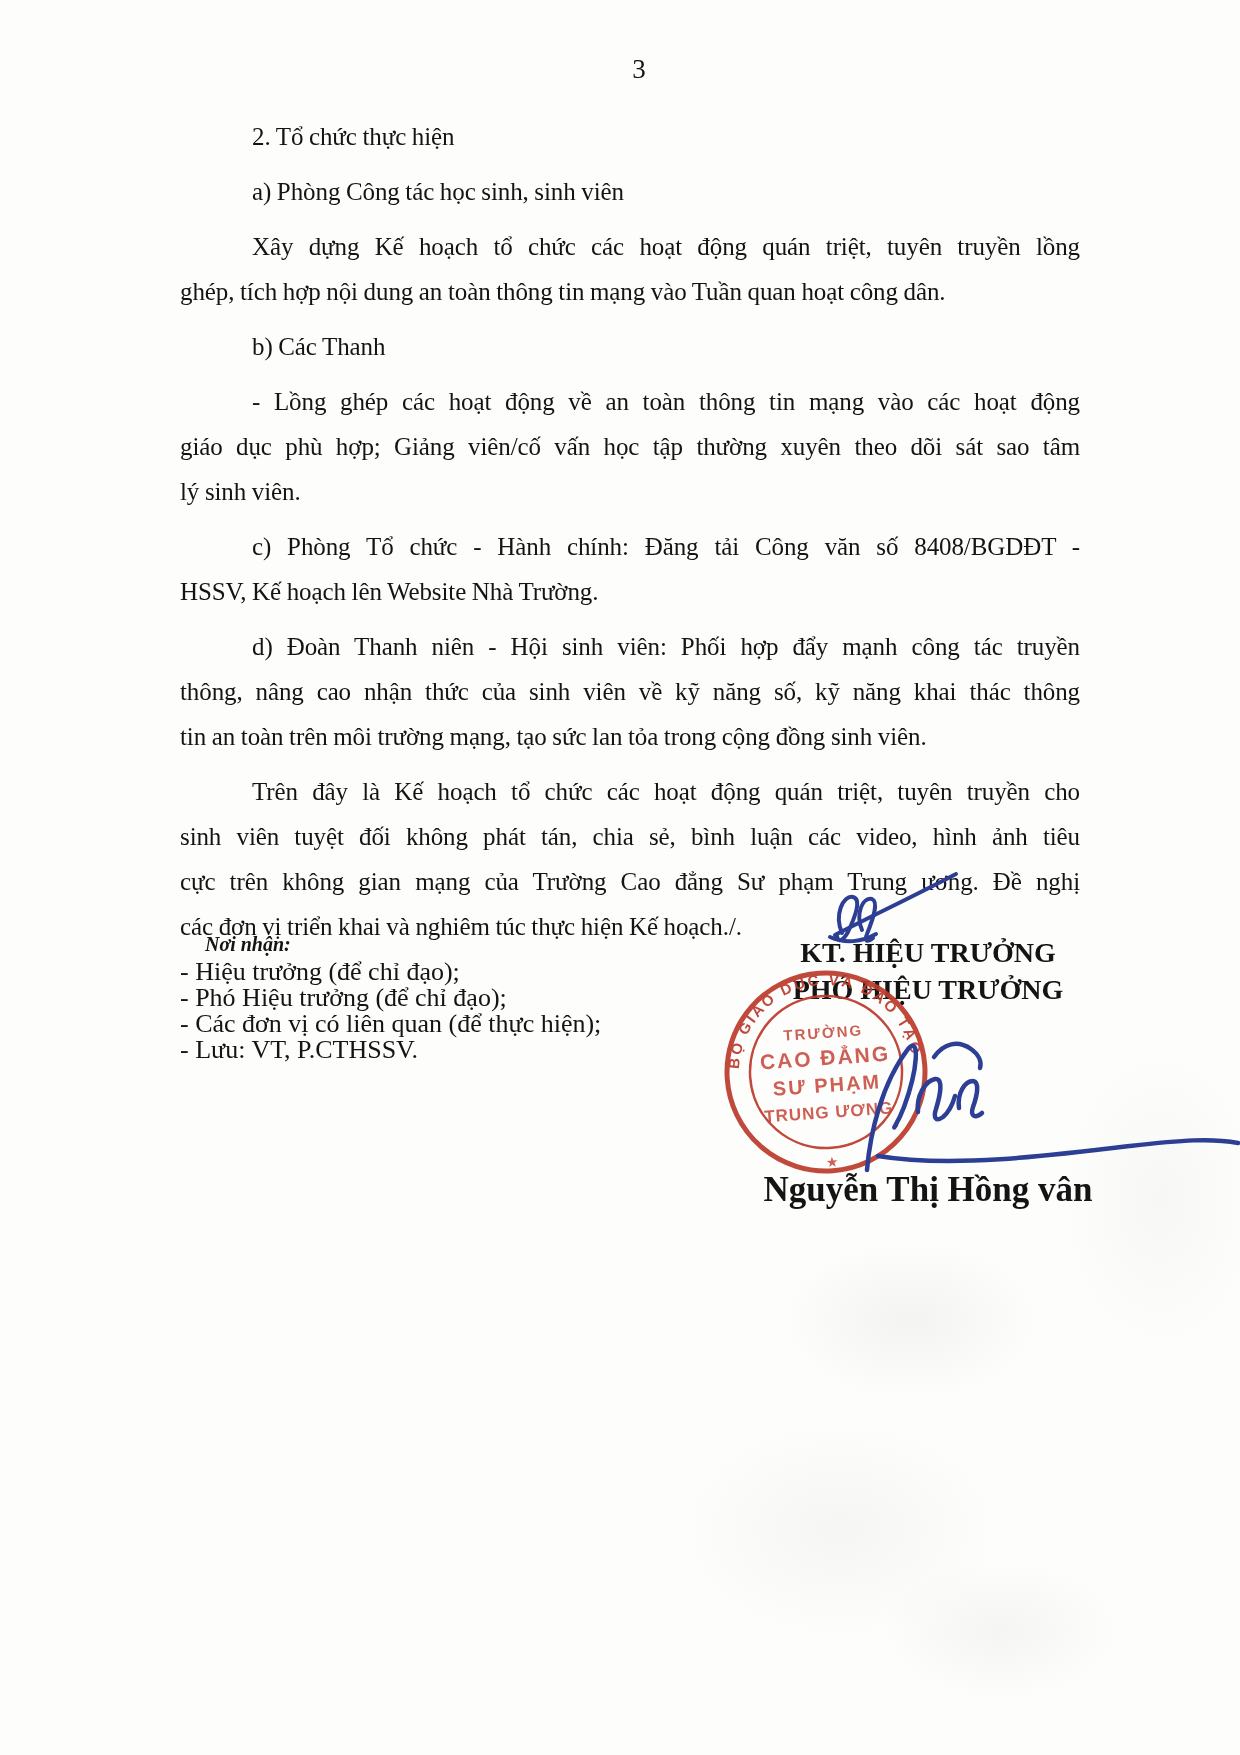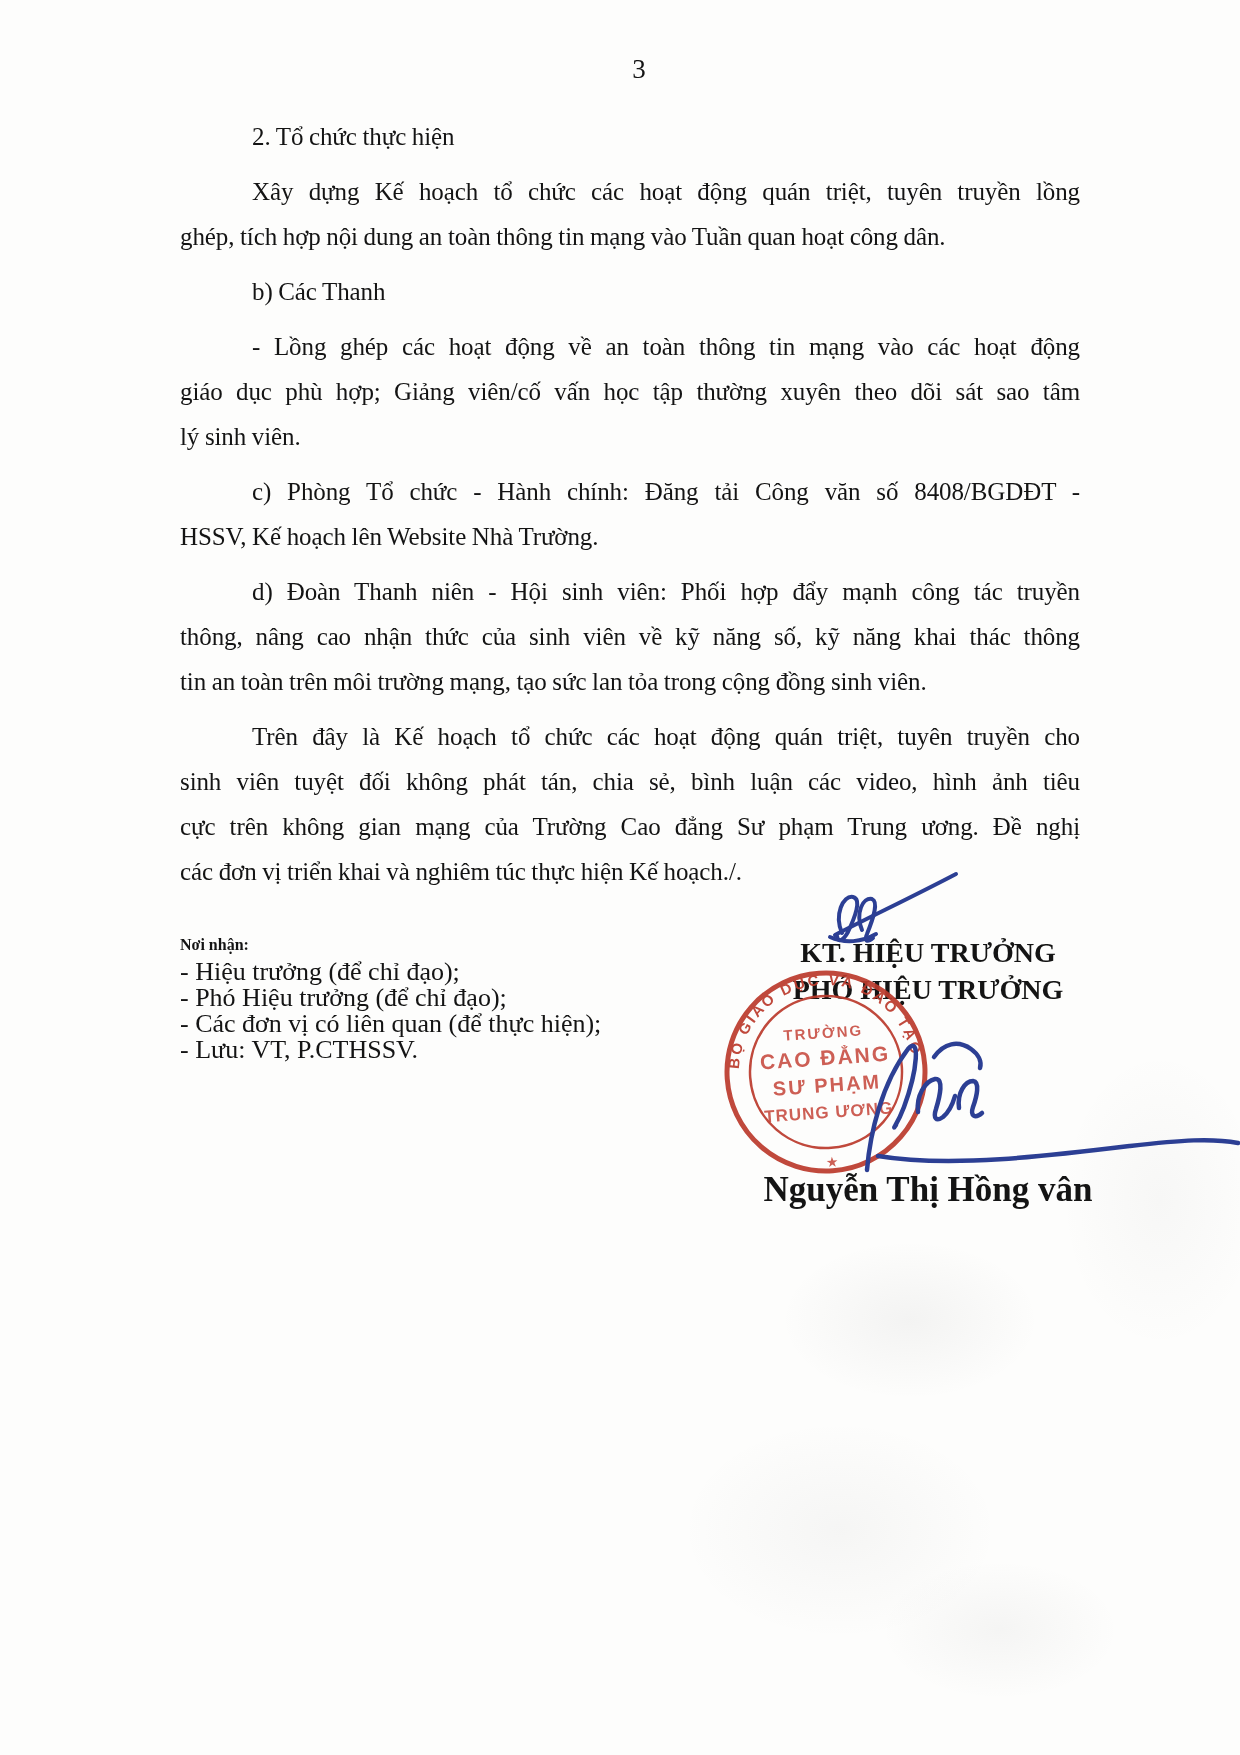--- a/index.html
+++ b/index.html
@@ -36,21 +36,21 @@
   }
   .para { margin:10px 0 0 0; }
   .line { min-height:45px; }
   .line.first { text-indent:72px; }
   .line.j { text-align:justify; text-align-last:justify; }
 
   .recipients {
     position:absolute; left:180px; top:930px; width:460px;
   }
   .recipients .title {
-    font-size:16px; font-weight:bold; line-height:29px;
+    font-size:20px; font-weight:bold; font-style:italic; line-height:29px;margin-left:25px;
   }
   .recipients .item { font-size:26px; line-height:26px; }
 
   .sign-titles {
     position:absolute; left:718px; top:934px; width:420px;
     text-align:center; font-weight:bold; font-size:28px; line-height:37px;
     z-index:10;
     font-family:Liberation Serif, serif;
   }
   .signer-name {
@@ -76,20 +76,23 @@
   <div class="smudge s1"></div>
   <div class="smudge s2"></div>
   <div class="smudge s3"></div>
   <div class="smudge s4"></div>
 
   <div class="pageno">3</div>
 
   <div class="doc-body">
     <div class="para">
       <div class="line first">2. Tổ chức thực hiện</div>
+    </div>
+    <div class="para">
+      <div class="line first">a) Phòng Công tác học sinh, sinh viên</div>
     </div>
     <div class="para">
       <div class="line first j">Xây dựng Kế hoạch tổ chức các hoạt động quán triệt, tuyên truyền lồng</div>
       <div class="line">ghép, tích hợp nội dung an toàn thông tin mạng vào Tuần quan hoạt công dân.</div>
     </div>
     <div class="para">
       <div class="line first">b) Các Thanh</div>
     </div>
     <div class="para">
       <div class="line first j">- Lồng ghép các hoạt động về an toàn thông tin mạng vào các hoạt động</div>

